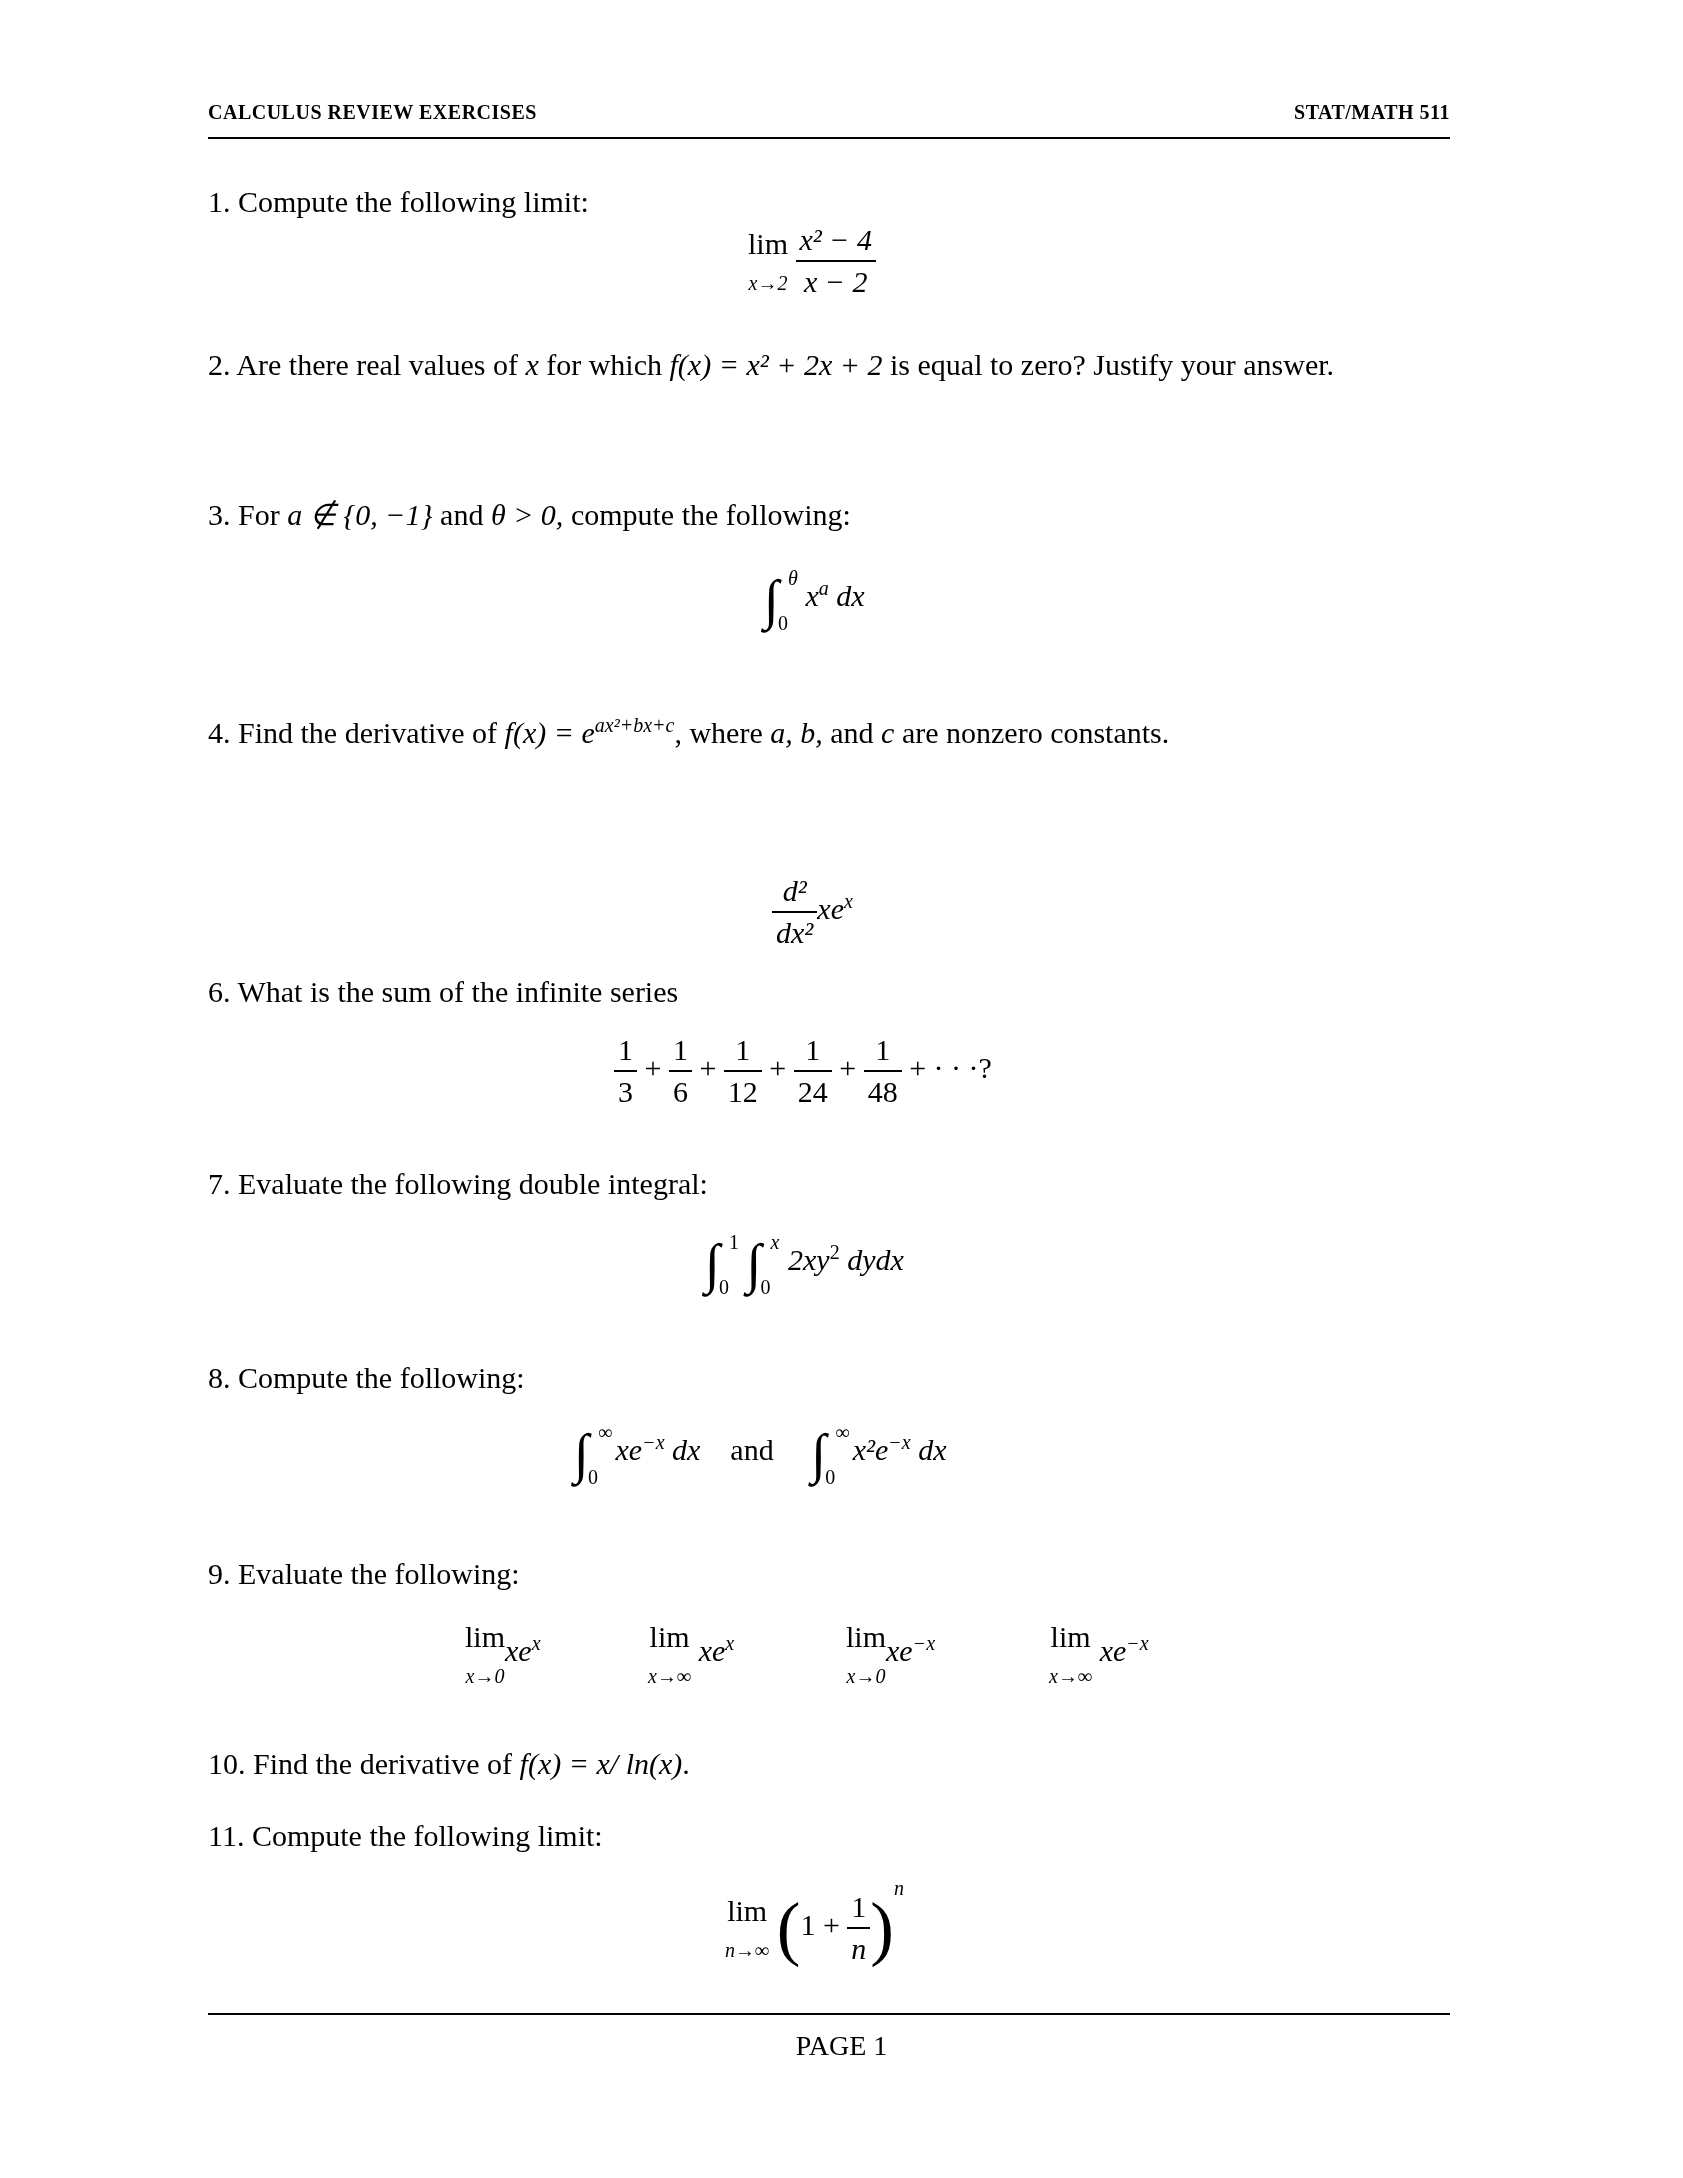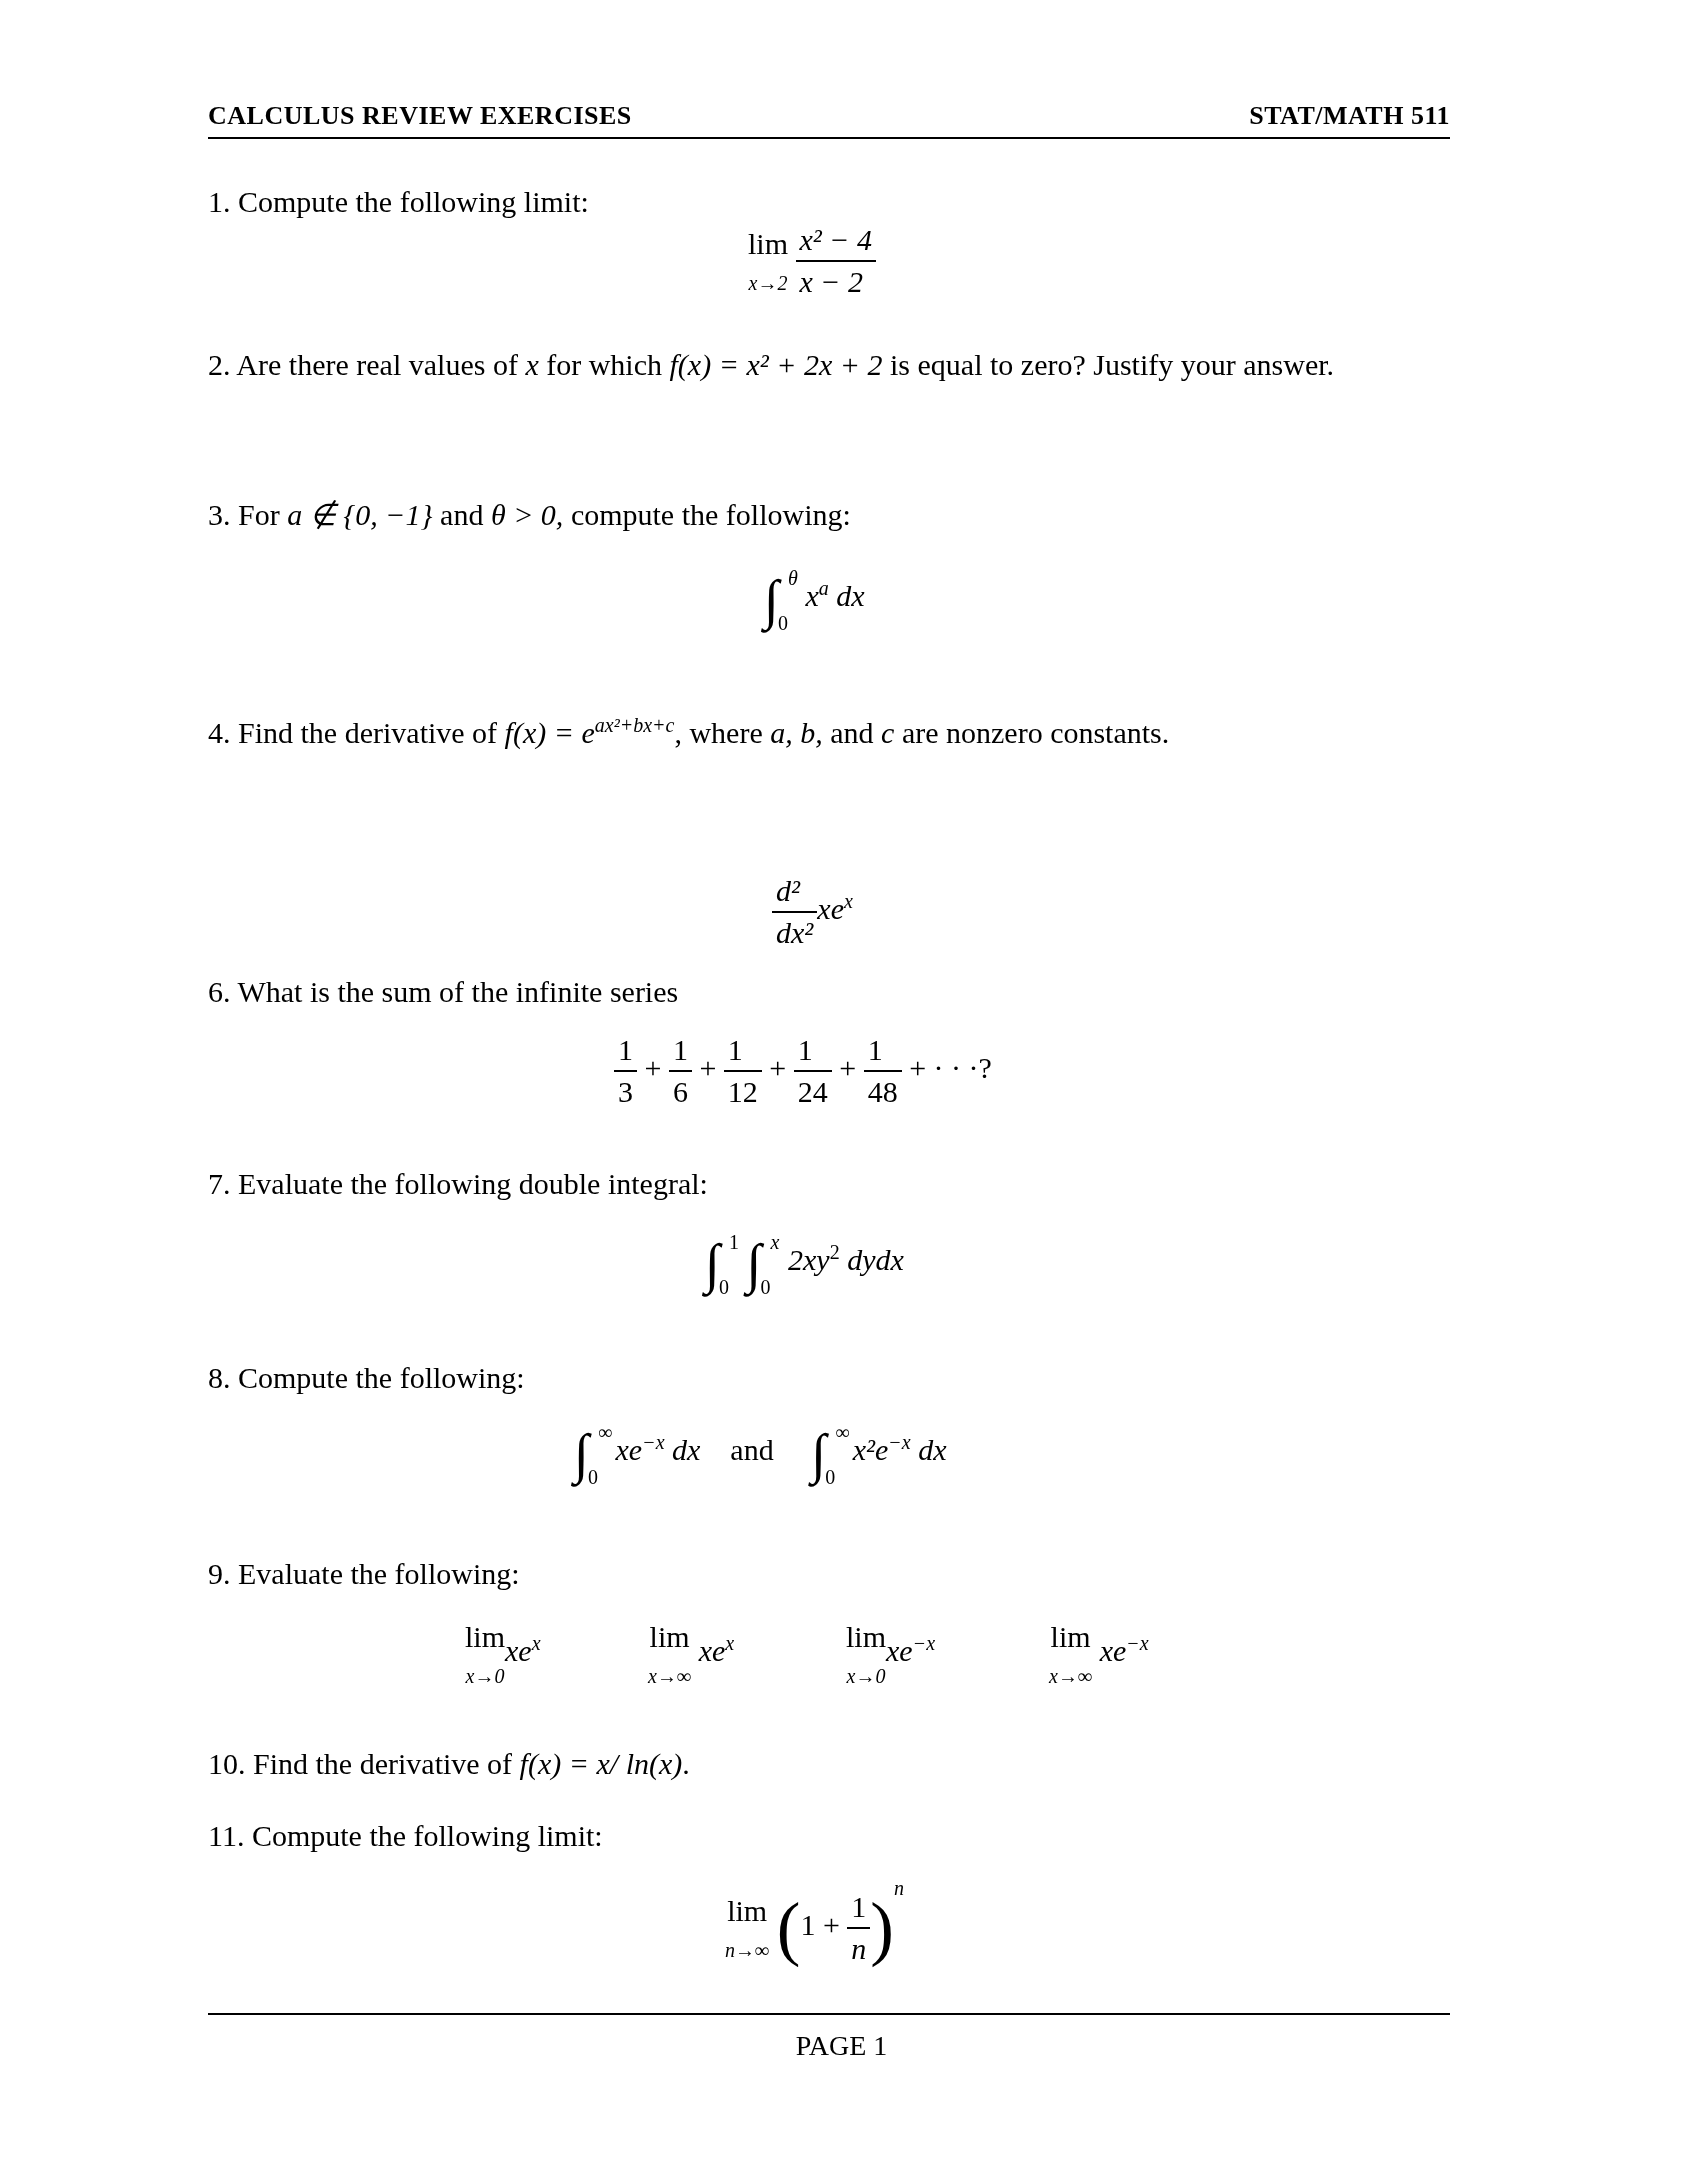--- a/index.html
+++ b/index.html
@@ -1,24 +1,24 @@
 <!DOCTYPE html>
 <html><head>
 <meta charset="utf-8">
 <style>
   html, body { margin: 0; padding: 0; background: #ffffff; }
   body { width: 1683px; height: 2178px; position: relative; font-family: "DejaVu Serif", "Liberation Serif", serif; color: #000; }
   .page { position: absolute; left: 0; top: 0; width: 1683px; height: 2178px; }
-  .header { position: absolute; left: 208px; top: 99px; width: 1242px; height: 38px; border-bottom: 2px solid #000; font-family: "Liberation Serif", serif; font-weight: bold; font-size: 26px; letter-spacing: 0.5px; }
+  .header { position: absolute; left: 208px; top: 99px; width: 1242px; height: 38px; border-bottom: 2px solid #000; font-family: "Liberation Serif", serif; font-weight: bold; font-size: 20px; letter-spacing: 0.5px; }
   .header .left { position: absolute; left: 0; top: 2px; }
   .header .right { position: absolute; right: 0; top: 2px; }
   .q { position: absolute; left: 208px; font-family: "Liberation Serif", serif; font-size: 30px; line-height: 40px; width: 1242px; text-align: justify; }
   .m { font-style: italic; }
   .disp { position: absolute; font-family: "Liberation Serif", serif; font-size: 30px; white-space: nowrap; }
-  .frac { display: inline-block; vertical-align: middle; }
+  .frac { display: inline-block; vertical-align: middle; text-align: center; }
   .frac .num { display: block; padding: 0 4px; border-bottom: 2px solid #000; line-height: 40px; }
   .frac .den { display: block; padding: 0 4px; line-height: 40px; }
   .lim { display: inline-block; vertical-align: middle; text-align: center; line-height: 1; }
   .lim .word { display: block; font-size: 30px; }
   .lim .sub { display: block; font-size: 20px; font-style: italic; margin-top: 14px; }
   sup, sub { font-size: 20px; }
   .int { display: inline-block; position: relative; font-size: 55px; vertical-align: middle; line-height: 1; font-style: normal; width: 34px; }
   .int .up { position: absolute; left: 24px; top: -4px; font-size: 20px; font-style: italic; }
   .int .lo { position: absolute; left: 14px; bottom: -6px; font-size: 20px; }
   .paren { font-size: 71px; vertical-align: middle; font-weight: 100; line-height: 1; }

